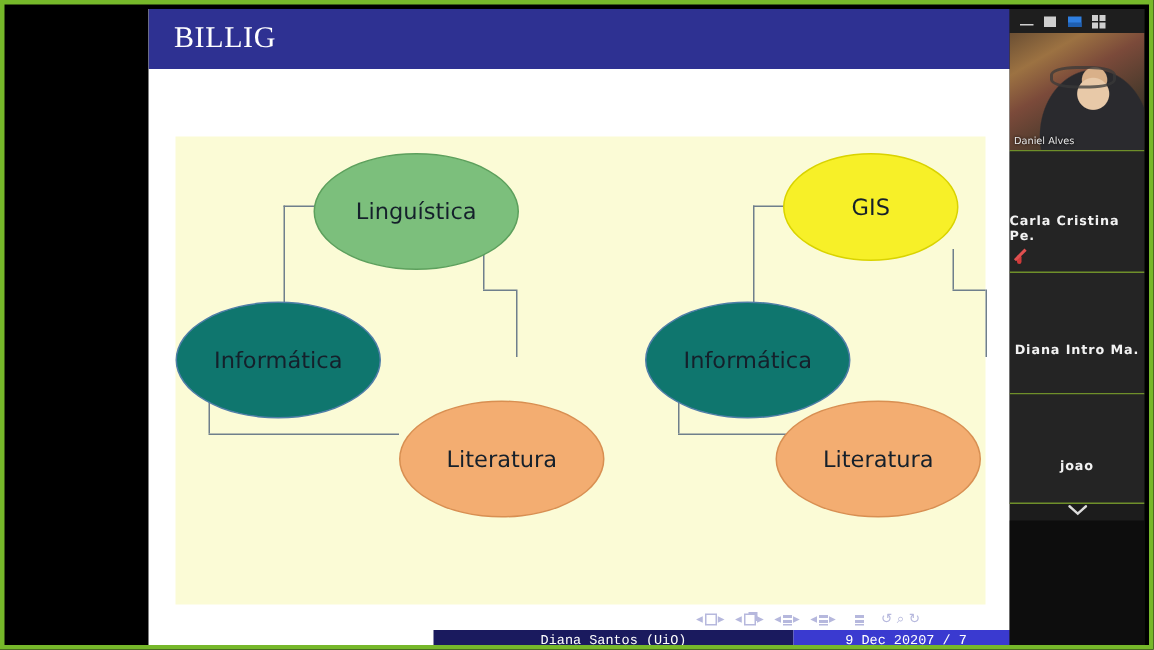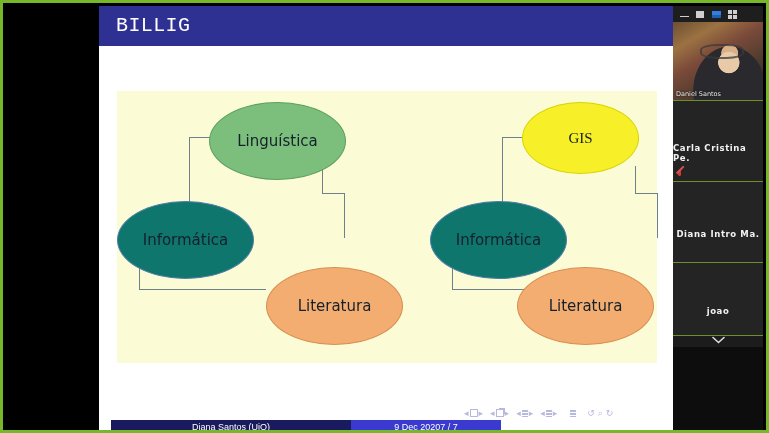--- a/index.html
+++ b/index.html
@@ -11,55 +11,55 @@
   
   .letterbox{position:absolute;background:#000;}
 
   
   #slide{position:absolute;left:96px;top:3px;width:580px;height:427px;
          background:#ffffff;overflow:hidden;}
 
   #titlebar{position:absolute;left:0;top:0;width:580px;height:40px;
             background:#2e3192;}
   #titlebar .ttl{position:absolute;left:17px;top:8px;color:#fff;
-            font-size:20px;letter-spacing:.4px;font-family:Liberation Mono, monospace;}
-
-  
-  #canvas{position:absolute;left:18px;top:85px;width:540px;height:272px;
+            font-size:20px;letter-spacing:.4px;font-family:Liberation Serif, serif;}
+
+  
+  #canvas{position:absolute;left:18px;top:85px;width:540px;height:312px;
           background:#fbfbd6;}
 
   .ell{position:absolute;border-radius:50%;display:flex;align-items:center;
        justify-content:center;color:#15202b;font-size:15px;
        font-family:"DejaVu Sans",sans-serif;box-sizing:border-box;}
   .ell.green {background:#7cbf7c;border:1px solid #5da05d;}
   .ell.blue  {background:#0f766e;border:1px solid #4f7ea8;}
   .ell.orange{background:#f3ad71;border:1px solid #d88f52;}
-  .ell.yellow{background:#f7f028;border:1px solid #d9d300;font-family:Liberation Serif, serif;}
+  .ell.yellow{background:#f7f028;border:1px solid #d9d300;}
 
   .link{position:absolute;background:transparent;}
   .link .h{position:absolute;height:1px;background:#6f7f8c;}
   .link .v{position:absolute;width:1px;background:#6f7f8c;}
 
   #plus{position:absolute;left:389px;top:215px;font-size:26px;font-weight:bold;
         color:#111;font-family:"DejaVu Sans",sans-serif;}
 
   
   #nav{position:absolute;left:365px;top:400px;width:200px;height:14px;
        display:flex;align-items:center;gap:3px;color:#b6b8dd;font-size:9px;
        font-family:"DejaVu Sans",sans-serif;user-select:none;}
   #nav .g{display:flex;align-items:center;gap:1px;margin-right:4px;}
   #nav .sq{display:inline-block;width:6px;height:6px;border:1px solid #b6b8dd;}
   #nav .sq2{display:inline-block;width:6px;height:6px;border:1px solid #b6b8dd;
             box-shadow:2px -2px 0 -1px #b6b8dd;}
   #nav .st{display:inline-block;width:6px;height:7px;
            background:linear-gradient(#b6b8dd 0 2px,transparent 2px 3px,#b6b8dd 3px 5px,transparent 5px 6px,#b6b8dd 6px 7px);}
 
   
-  #statusbar{position:absolute;left:12px;bottom:0;width:580px;height:13px;display:flex;
-             font-size:9px;color:#fff;font-family:Liberation Sans, sans-serif;}
+  #statusbar{position:absolute;left:0;bottom:0;width:580px;height:13px;display:flex;
+             font-size:9px;color:#fff;font-family:Liberation Mono, monospace;justify-content:flex-end;}
   #statusbar .seg{display:flex;align-items:center;justify-content:center;height:13px;}
   #sb-author{width:240px;background:#1a1a5e;}
   #sb-title {width:190px;background:#2b2bb0;}
   #sb-date  {width:150px;background:#3a3ad0;}
 
   
   #sidebar{position:absolute;right:3px;top:3px;width:90px;height:427px;
            background:#1c1c1c;overflow:hidden;}
 
   #wincontrols{position:relative;height:16px;background:#1e1e1e;display:flex;
@@ -224,21 +224,21 @@
       <div class="wc act"></div>
       <div class="wc grid">
         <i></i>
           <i></i>
           <i></i>
           <i></i>
       </div>
     </div>
 
     <div class="tile vtile v1">
-      <span class="tilename">Daniel Santos</span>
+      <span class="tilename">Daniel Alves</span>
     </div>
 
 
     <div class="tile ntile">
       <span>Carla Cristina Pe.</span>
       <span class="micmute"></span>
     </div>
 
     <div class="tile ntile">
       <span>Diana Intro Ma.</span>

